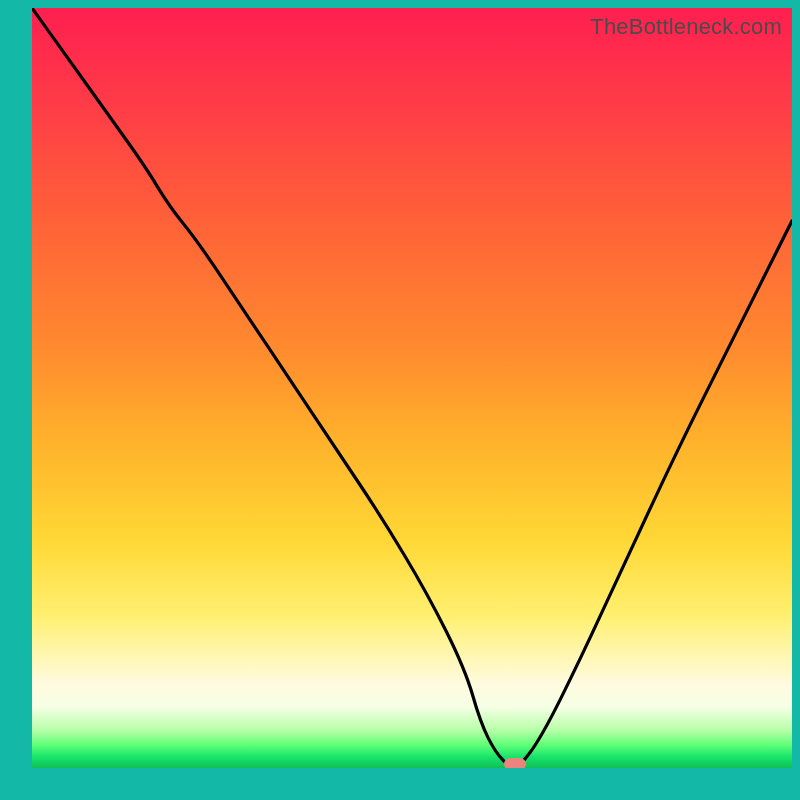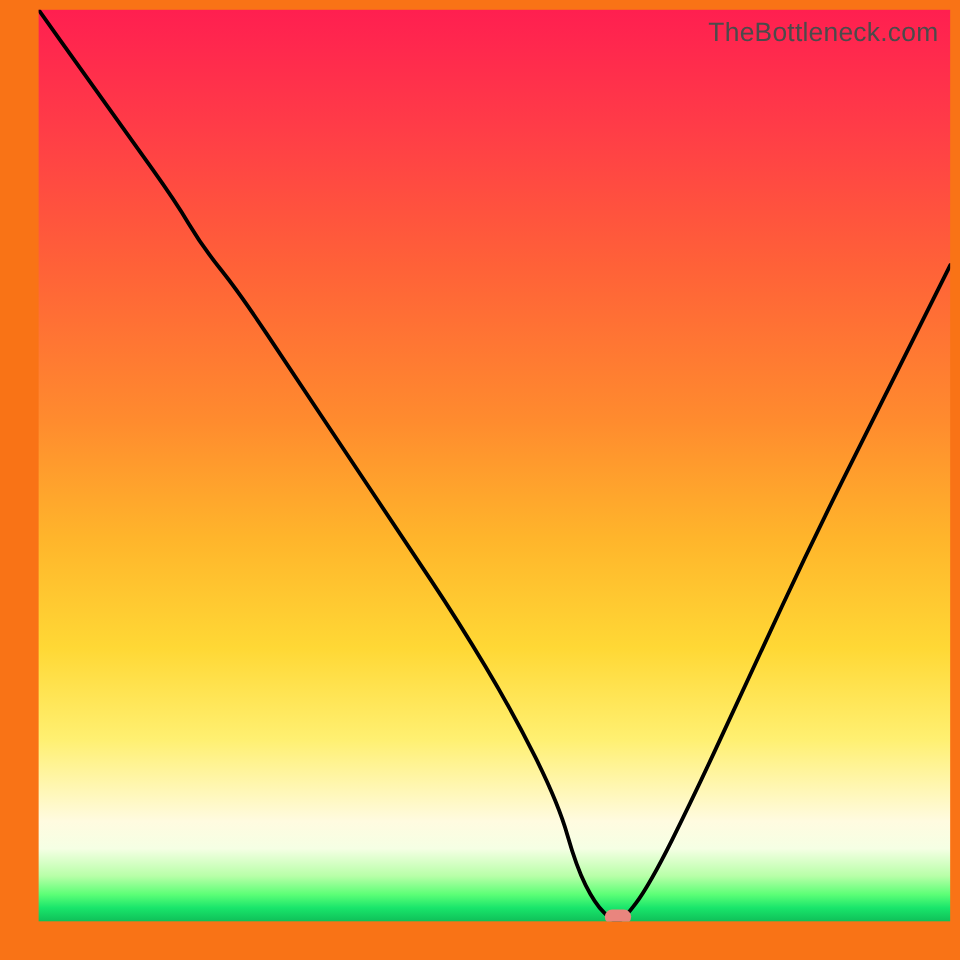--- a/index.html
+++ b/index.html
@@ -1,17 +1,17 @@
 <!DOCTYPE html>
 <html><head>
 <meta charset="utf-8">
 <style>
   * { margin: 0; padding: 0; box-sizing: border-box; }
   html, body { width: 800px; height: 800px; overflow: hidden; background: #000; }
-  .root { position: relative; width: 800px; height: 800px; background: #f97316; }
+  .root { position: relative; width: 800px; height: 800px; background: #14b8a6; }
 
   
   .plot-area {
     position: absolute;
     left: 32px;
     top: 8px;
     right: 8px;
     bottom: 32px;
     overflow: hidden;
   }

